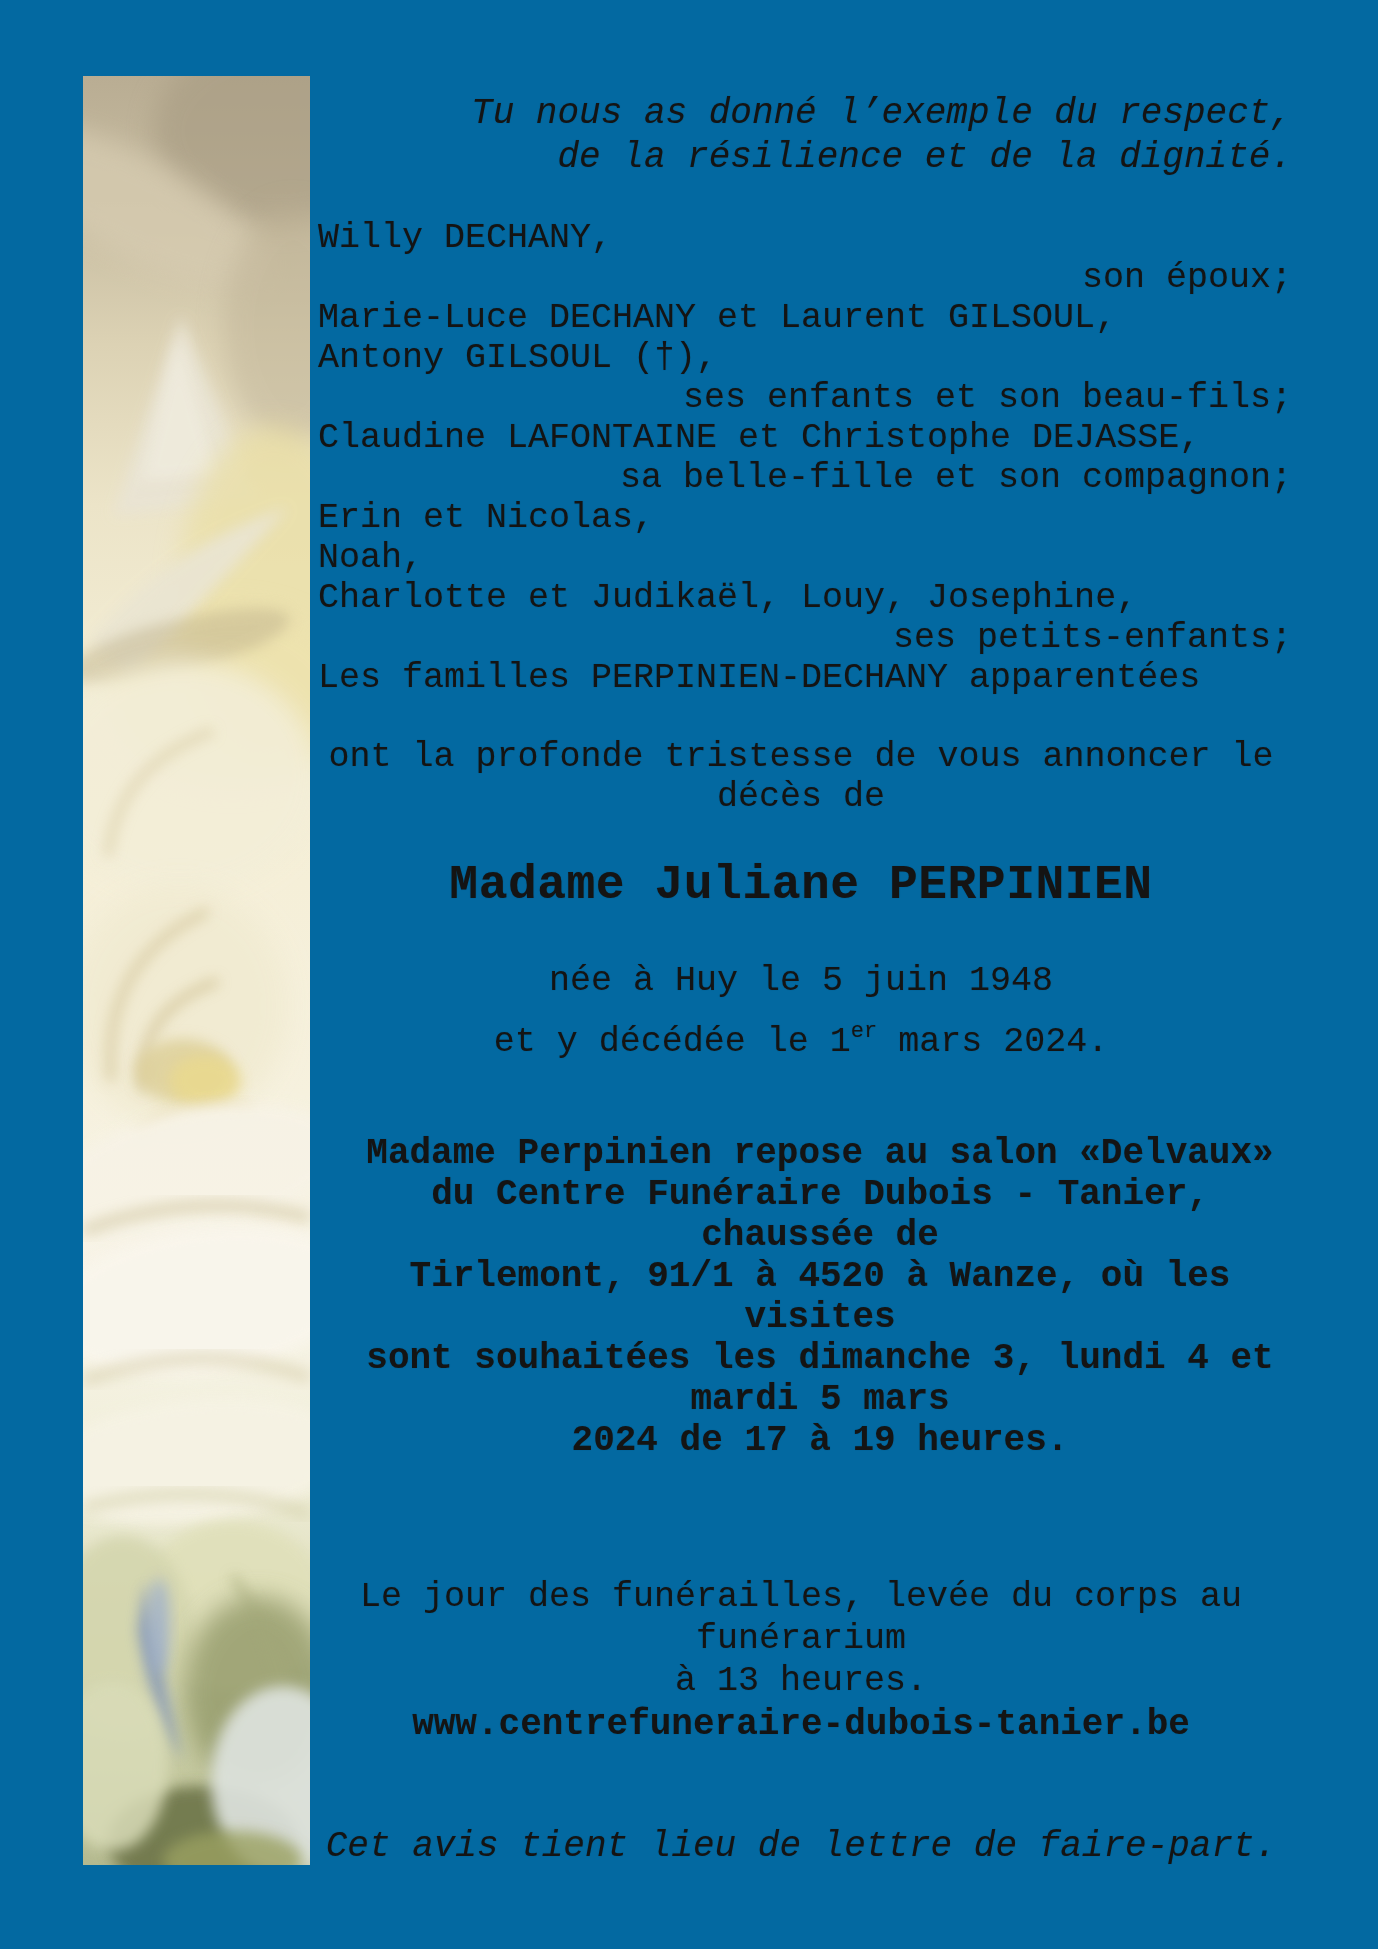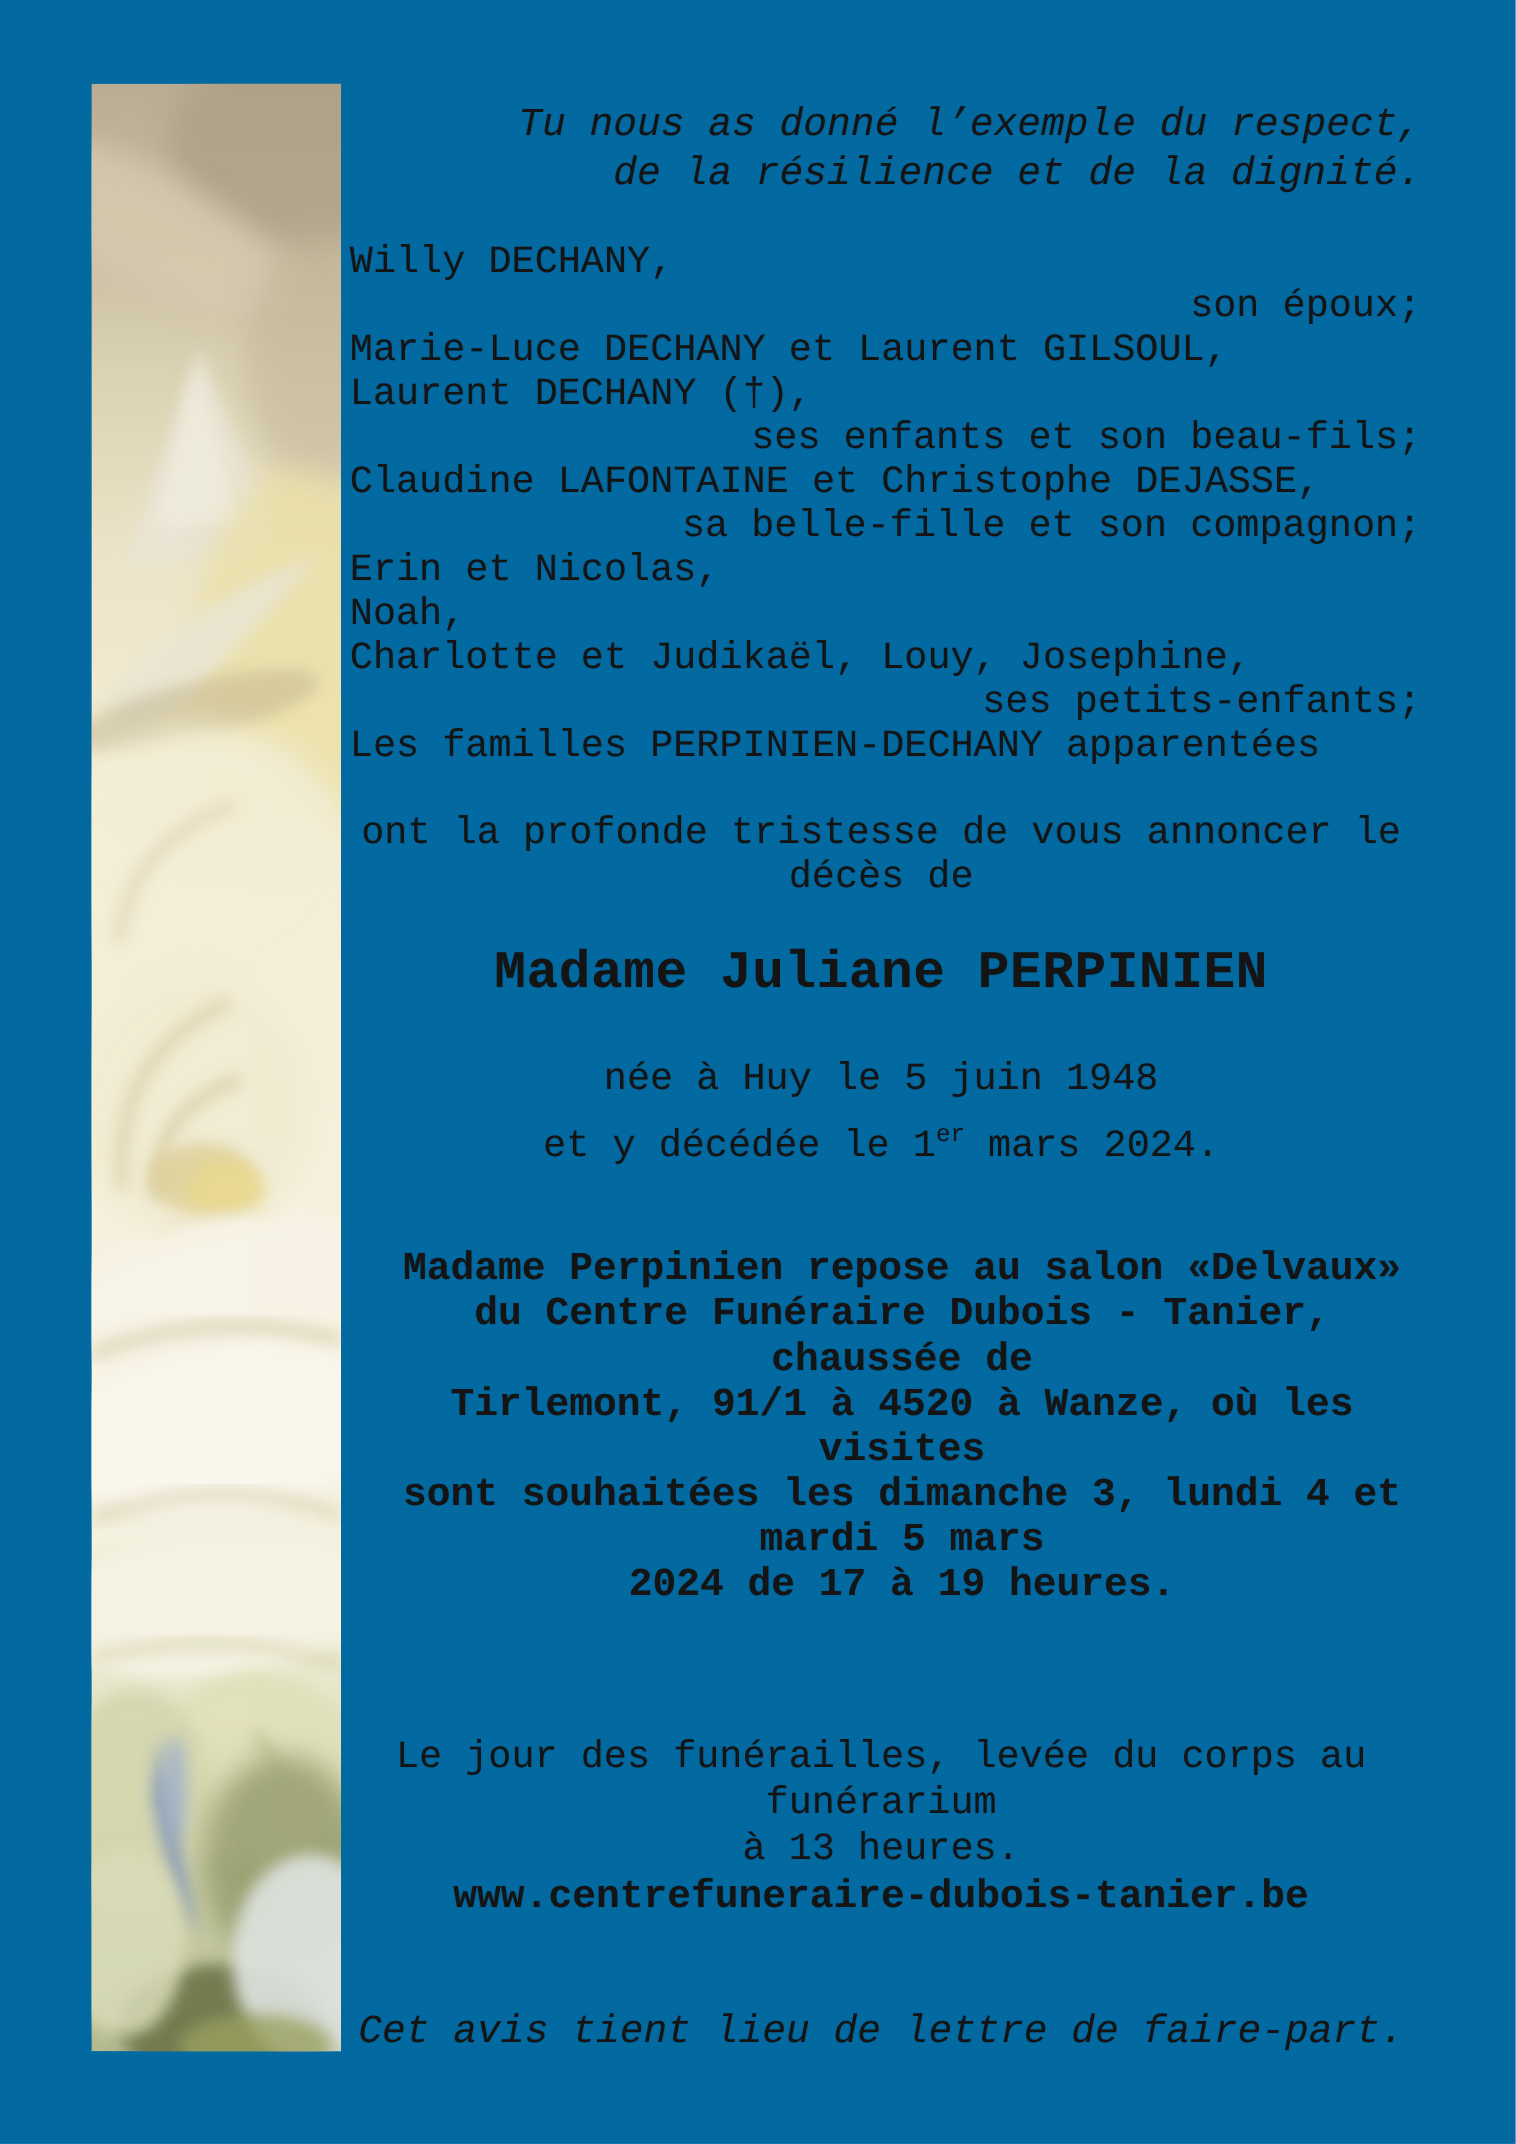--- a/index.html
+++ b/index.html
@@ -190,21 +190,21 @@
 
     <div class="epigraph">
       <div>Tu nous as donné l’exemple du respect,</div>
       <div>de la résilience et de la dignité.</div>
     </div>
 
     <div class="family">
       <div class="row">Willy DECHANY,</div>
       <div class="row rel">son époux;</div>
       <div class="row">Marie-Luce DECHANY et Laurent GILSOUL,</div>
-      <div class="row">Laurent DECHANY (†),</div>
+      <div class="row">Antony GILSOUL (†),</div>
       <div class="row rel">ses enfants et son beau-fils;</div>
       <div class="row">Claudine LAFONTAINE et Christophe DEJASSE,</div>
       <div class="row rel">sa belle-fille et son compagnon;</div>
       <div class="row">Erin et Nicolas,</div>
       <div class="row">Noah,</div>
       <div class="row">Charlotte et Judikaël, Louy, Josephine,</div>
       <div class="row rel">ses petits-enfants;</div>
       <div class="row">Les familles PERPINIEN-DECHANY apparentées</div>
     </div>
 

